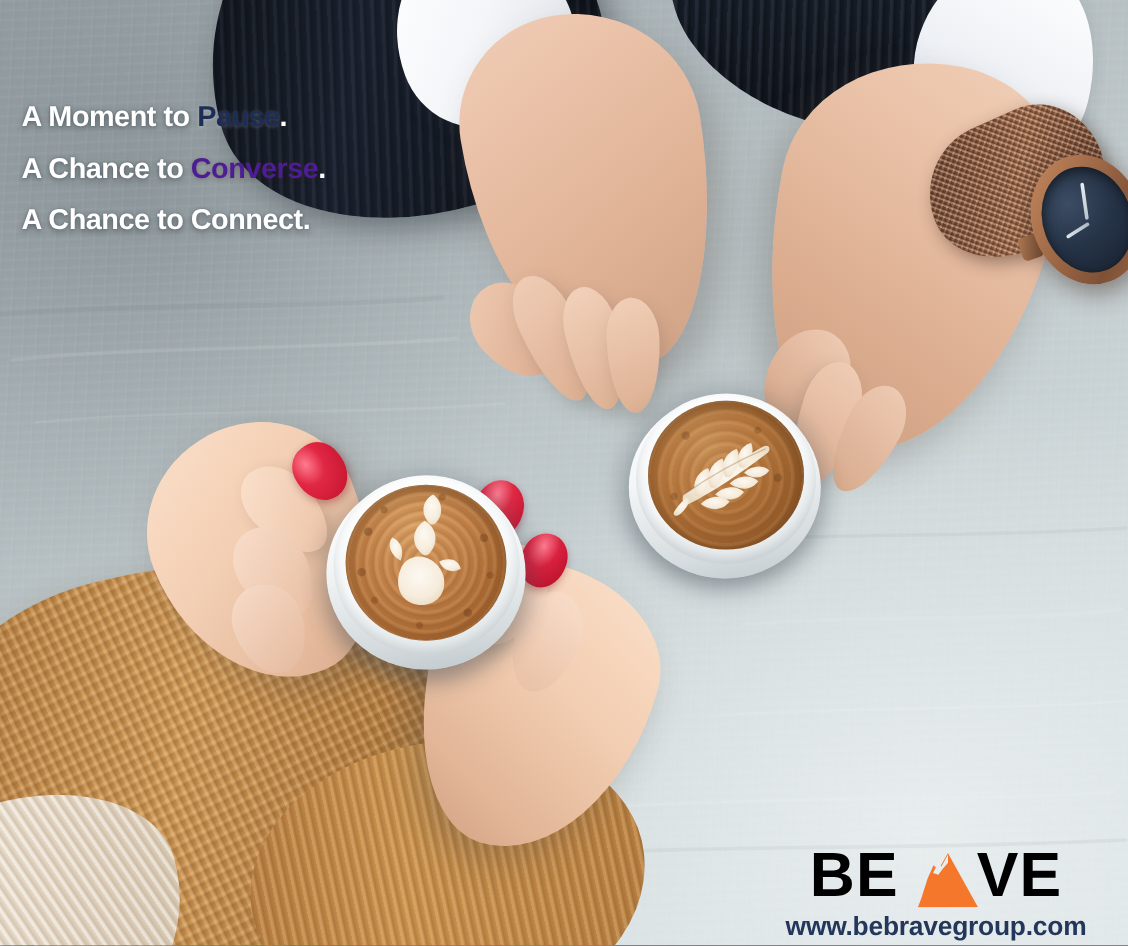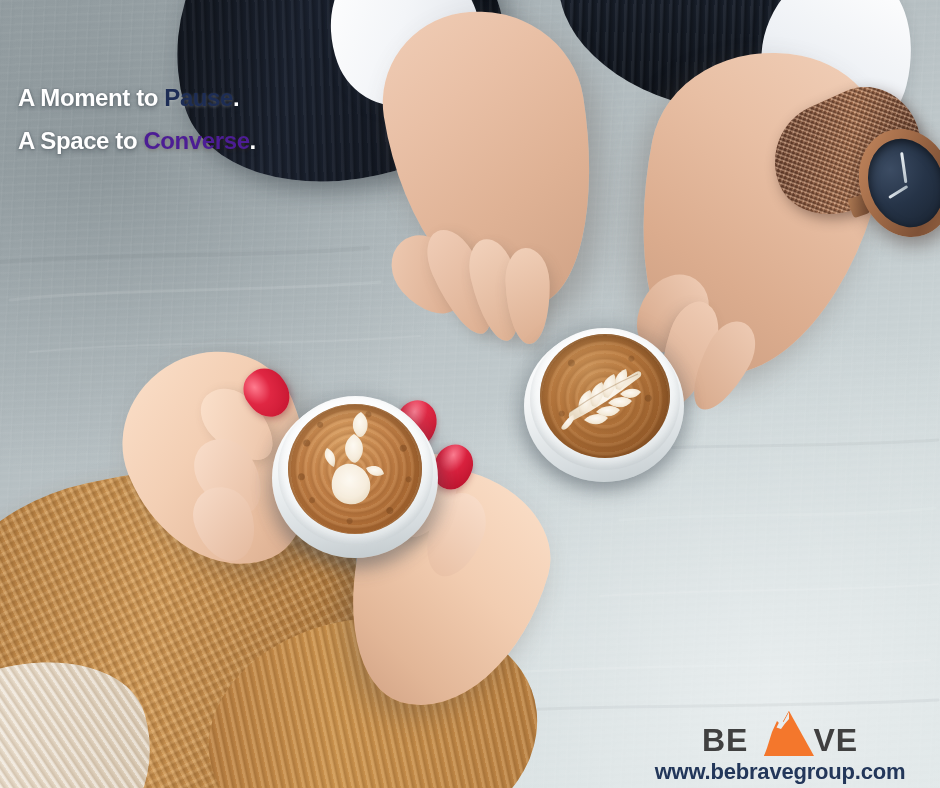--- a/index.html
+++ b/index.html
@@ -323,22 +323,22 @@
   .headline div { white-space:nowrap; }
   .hl-navy { color:#1d2d55; text-shadow:0 1px 3px rgba(255,255,255,.22); }
   .hl-orange { color:#4c1d95; text-shadow:0 1px 4px rgba(60,40,20,.35); }
 
   
   .logo {
     position:absolute; left:630px; top:706px; width:300px;
   }
   .logo-wordmark {
     display:flex; align-items:flex-end; justify-content:center;
-    font-size:32px; font-weight:700; letter-spacing:0.5px;
-    color:#404040; line-height:1;
+    font-size:52px; font-weight:700; letter-spacing:0.5px;
+    color:#000000; line-height:1;
     height:50px;
   }
   .logo-be { letter-spacing:1px; }
   .logo-gap { display:inline-block; width:16px; }
   .logo-br { letter-spacing:1px; }
   .logo-ve { letter-spacing:1px; }
   .logo-mountain {
     display:inline-block; width:52px; height:46px; position:relative; margin:0 -2px 0 -1px;
   }
   .logo-url {
@@ -466,21 +466,24 @@
 
       <path d="M44 62 C 38 58, 34 50, 39 44 C 46 47, 49 55, 46 63 Z"></path>
     </g>
   </svg>
 
   <div class="headline">
     <div>
       <span>A Moment to </span><span class="hl-navy">Pause</span><span>.</span>
     </div>
     <div>
-      <span>A Space to </span><span class="hl-orange">Converse</span><span>.</span>
+      <span>A Chance to </span><span class="hl-orange">Converse</span><span>.</span>
+    </div>
+    <div>
+      <span>A Chance to Connect.</span>
     </div>
   </div>
 
   <div class="logo">
     <div class="logo-wordmark">
       <span class="logo-be">BE</span>
       <span class="logo-gap"></span>
       <span class="logo-mountain">
         <svg width="52" height="46" viewBox="0 0 52 46" style="display:block;">
           <polygon points="26,1 51,46 1,46" fill="#f4772c"></polygon>

